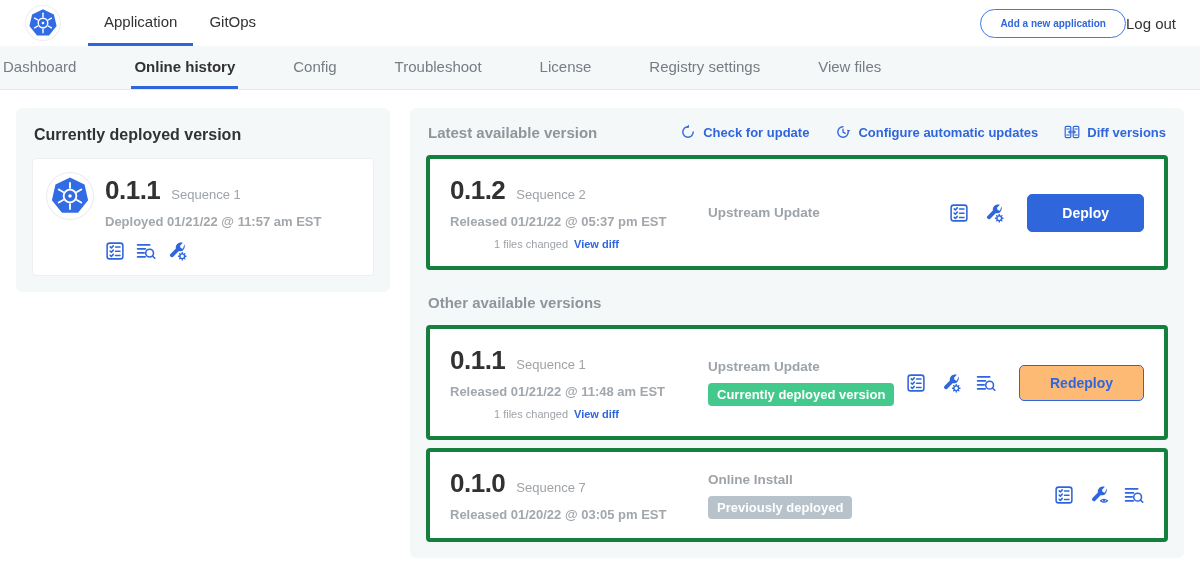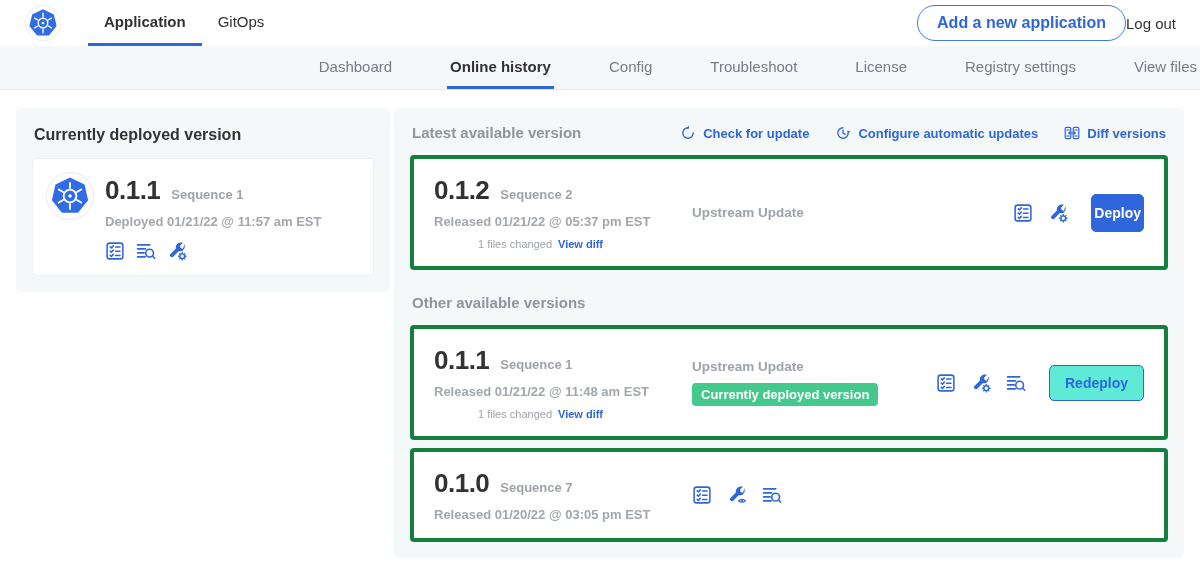--- a/index.html
+++ b/index.html
@@ -8,78 +8,78 @@
   .page { width:1200px; height:564px; background:#fff; overflow:hidden; position:relative; }
 
   
   .header { height:46px; display:flex; align-items:stretch; padding:0 24px 0 26px; background:#fff; }
   .logo-wrap { width:34px; height:34px; border-radius:50%; background:#fff; box-shadow:0 0 0 1px #ECEFF1;
                display:flex; align-items:center; justify-content:center; align-self:center; margin-right:28px; }
   .logo-wrap svg { width:30px; height:30px; display:block; }
   .top-tabs { display:flex; align-items:stretch; }
   .top-tab { display:flex; align-items:center; padding:0 16px; font-size:15px; color:#323232;
              border-bottom:3px solid transparent; cursor:pointer; }
-  .top-tab.active { font-weight:700; border-bottom-color:#3066DB;justify-content:flex-end; }
+  .top-tab.active { font-weight:400; border-bottom-color:#3066DB;justify-content:flex-end; }
   .header-spacer { flex:1; }
   .add-app-btn { align-self:center; background:#fff; border:1px solid #3F7AE8; color:#3066DB;
-                 font-size:16px; font-weight:700; padding:8px 19px; border-radius:18px; cursor:pointer;
+                 font-size:10px; font-weight:700; padding:8px 19px; border-radius:18px; cursor:pointer;
                  font-family:inherit; }
   .logout { align-self:center; font-size:15px; color:#323232; cursor:pointer; }
 
   
   .subnav { height:44px; background:#F5F8F9; border-bottom:1px solid #E6E9EB;
-            display:flex; justify-content:flex-end; gap:52px; }
+            display:flex; justify-content:flex-start; gap:52px; }
   .subnav-item { display:flex; align-items:center; font-size:15px; color:#767C82;
                  border-bottom:3px solid transparent; padding:0 3px; cursor:pointer; }
   .subnav-item.active { color:#323232; font-weight:600; border-bottom-color:#3066DB; }
 
   
-  .main { display:flex; align-items:flex-start; gap:4px; padding:18px 16px 0; }
+  .main { display:flex; align-items:flex-start; gap:20px; padding:18px 16px 0; }
   .panel { background:#F5F8F9; border-radius:6px; }
 
   
   .left-panel { width:374px; padding:14px 16px 16px; }
   .left-panel-title { font-size:16px; font-weight:700; color:#323232; margin:4px 0 14px 2px; }
   .deployed-card { background:#fff; border:1px solid #EDF0F2; border-radius:4px; padding:14px; display:flex; }
   .logo-big { width:46px; height:46px; border-radius:50%; background:#fff; box-shadow:0 0 0 1px #E9ECEF;
               display:flex; align-items:center; justify-content:center; margin-right:12px; flex:0 0 auto; }
   .logo-big svg { width:40px; height:40px; display:block; }
   .dep-col { padding-top:2px; }
 
   .version-row { display:flex; align-items:baseline; gap:11px; }
   .version-number { font-size:26px; font-weight:700; color:#323232; letter-spacing:-0.5px; }
-  .sequence { font-size:13px; color:#9EA3A8;font-weight:bold; }
+  .sequence { font-size:13px; color:#9EA3A8; }
   .meta-line { font-size:13px; font-weight:600; color:#A2A7AC; margin-top:8px; }
   .files-line { font-size:11px; color:#9EA3A8; margin-top:9px;margin-left:44px; }
   .view-diff { color:#3066DB; font-weight:700; margin-left:6px; cursor:pointer; }
   .icon-row { display:flex; gap:11px; margin-top:12px; }
 
   
   .right-panel { flex:1; padding:14px 16px 16px; }
-  .panel-head { display:flex; align-items:flex-end; margin:2px 2px 14px; }
+  .panel-head { display:flex; align-items:flex-start; margin:2px 2px 14px; }
   .panel-title { font-size:15px; font-weight:600; color:#8E969C; }
   .actions { margin-left:auto; display:flex; gap:26px; }
   .action-link { display:flex; align-items:center; gap:7px; font-size:13px; font-weight:700;
                  color:#3066DB; cursor:pointer; }
   .other-title { font-size:15px; font-weight:700; color:#8E969C; margin:24px 2px 14px; }
 
   .version-card { background:#fff; border:4px solid #15803d; border-radius:4px;
                   padding:16px 20px; display:flex; align-items:center; }
   .version-card + .version-card { margin-top:8px; }
   .card-left { width:258px; flex:0 0 auto; }
   .card-mid { flex:1; display:flex; flex-direction:column; justify-content:center; gap:9px; }
   .source-label { font-size:13.5px; font-weight:700; color:#9CA3A9; }
   .badge { display:inline-block; align-self:flex-start; font-size:13px; font-weight:700; color:#fff;
            padding:4px 9px; border-radius:4px; }
   .badge-green { background:#44C98D; }
   .badge-gray  { background:#B7C2CA; }
   .card-right { display:flex; align-items:center; gap:15px; }
   .btn { font-size:14px; font-weight:700; border-radius:5px; cursor:pointer; font-family:inherit; }
-  .btn-primary { background:#3066DB; border:1px solid #3066DB; color:#fff; padding:10px 2px; margin-left:8px; }
-  .btn-outline { background:#5eead4; border:1px solid #3066DB; color:#3066DB; padding:9px 15px; margin-left:8px; }
+  .btn-primary { background:#3066DB; border:1px solid #3066DB; color:#fff; padding:10px 34px; margin-left:8px; }
+  .btn-outline { background:#fdba74; border:1px solid #3066DB; color:#3066DB; padding:9px 30px; margin-left:8px; }
 
   .ic { width:20px; height:20px; display:block; color:#3066DB; cursor:pointer; }
   .ic-sm { width:16px; height:16px; display:block; color:#3066DB; }
   .svg-defs { position:absolute; width:0; height:0; overflow:hidden; }
 </style>
 </head>
 <body>
 
 <svg class="svg-defs" aria-hidden="true">
   <defs>
@@ -312,20 +312,24 @@
       </div>
 
       <div class="version-card">
         <div class="card-left">
           <div class="version-row">
             <span class="version-number">0.1.0</span>
             <span class="sequence">Sequence 7</span>
           </div>
           <div class="meta-line">Released 01/20/22 @ 03:05 pm EST</div>
         </div>
+        <div class="card-mid">
+          <span class="source-label">Online Install</span>
+          <span class="badge badge-gray">Previously deployed</span>
+        </div>
         <div class="card-right">
           <svg class="ic">
               <use href="#icon-checklist"></use>
             </svg>
           <svg class="ic">
               <use href="#icon-wrench-eye"></use>
             </svg>
           <svg class="ic">
               <use href="#icon-logs"></use>
             </svg>

